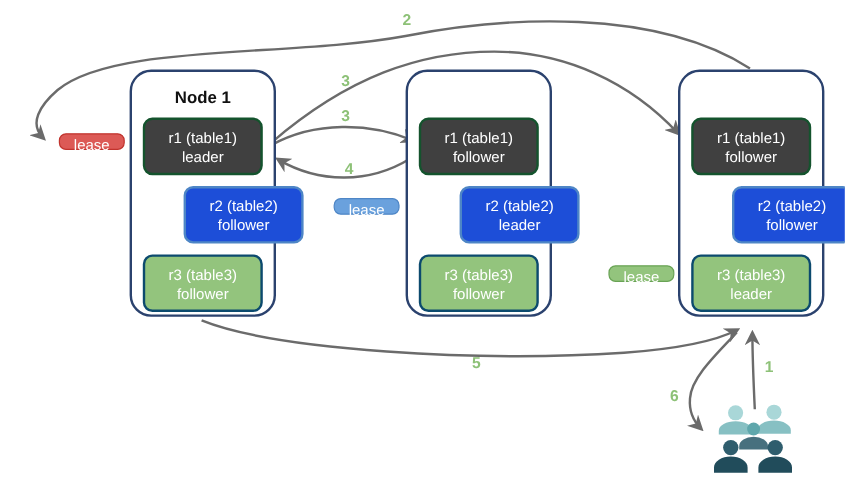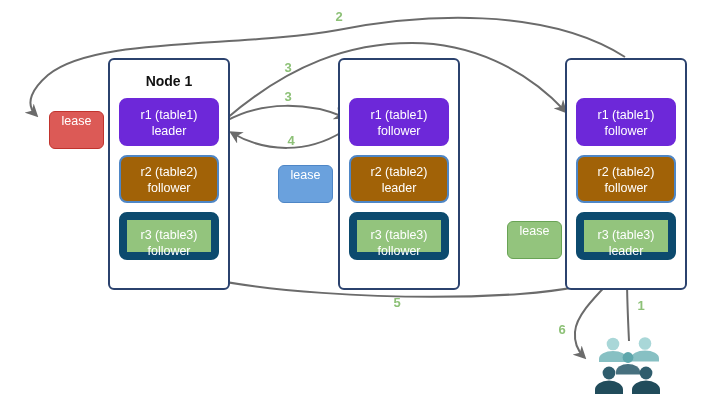--- a/index.html
+++ b/index.html
@@ -1,37 +1,37 @@
 <!DOCTYPE html>
 <html><head>
 <meta charset="utf-8">
 <style>
   * { margin: 0; padding: 0; box-sizing: border-box; }
   html, body { width: 704px; height: 405px; background: #ffffff; overflow: hidden;
     font-family: "Liberation Sans", sans-serif; }
   .stage { position: relative; width: 704px; height: 405px; background: #ffffff; }
   .arrows-layer { position: absolute; left: 0; top: 0; width: 704px; height: 405px; }
 
-  .node { position: absolute; top: 58px; width: 122px; height: 232px; background: #ffffff;
-    border: 2px solid #2b426e; border-radius: 6px; }
+  .node { position: absolute; top: 58px; width: 122px; height: 206px; background: #ffffff;
+    border: 2px solid #2b426e; border-radius: 18px; }
   .node-1 { left: 108px; }
   .node-2 { left: 338px; }
   .node-3 { left: 565px; }
   .node-title { margin-top: 13px; text-align: center; font-size: 14px; font-weight: bold; color: #111111; }
 
   .replica { position: absolute; left: 9px; width: 100px; height: 48px; border-radius: 8px;
     color: #ffffff; font-size: 12.5px; line-height: 16px; text-align: center; padding-top: 7px; }
   .replica.pos-0 { top: 38px; }
   .replica.pos-1 { top: 95px; }
   .replica.pos-2 { top: 152px; }
-  .replica.red   { background: #6d28d9; border: 2px solid #6d28d9; }
-  .replica.blue  { background: #a16207; border: 2px solid #4e86c6; }
-  .replica.green { background: #93c47d; border: 8px solid #0c4a6e; }
+  .replica.red   { background: #404040; border: 2px solid #14532d; }
+  .replica.blue  { background: #1d4ed8; border: 2px solid #4e86c6; margin-left: 34px; }
+  .replica.green { background: #93c47d; border: 2px solid #0c4a6e; }
 
-  .lease { position: absolute; width: 55px; height: 38px; border-radius: 6px; color: #ffffff;
+  .lease { position: absolute; width: 55px; height: 14px; border-radius: 6px; color: #ffffff;
     font-size: 12.5px; line-height: 19px; text-align: center; }
   .lease.red   { left: 49px;  top: 111px; background: #dc5a56; border: 1.5px solid #c1332d; }
   .lease.blue  { left: 278px; top: 165px; background: #6aa1dd; border: 1.5px solid #4e86c6; }
   .lease.green { left: 507px; top: 221px; background: #93c47d; border: 1.5px solid #69a355; }
 
   .step { position: absolute; width: 16px; text-align: center; font-size: 13px; font-weight: bold;
     color: #8dc177; }
   .step-1  { left: 633px; top: 298px; }
   .step-2  { left: 331px; top: 9px;  }
   .step-3a { left: 280px; top: 60px; }

